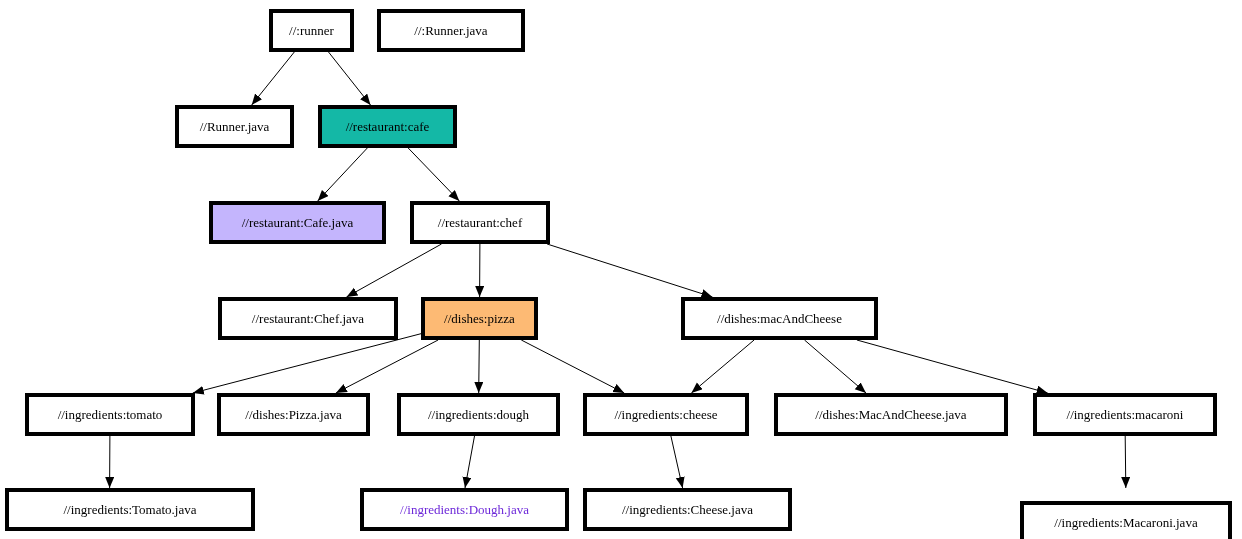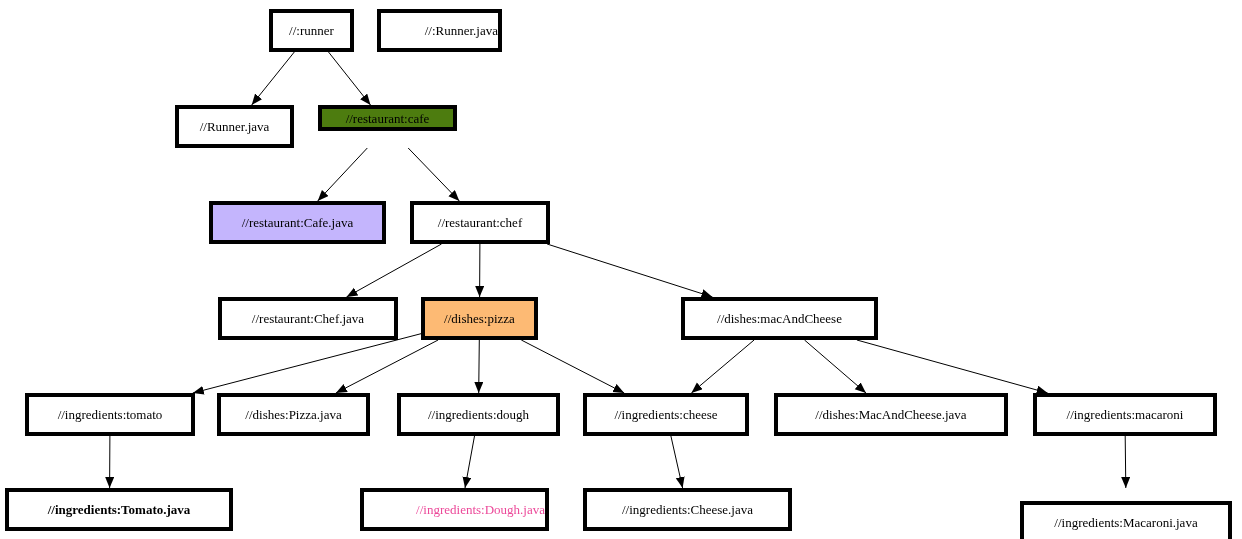--- a/index.html
+++ b/index.html
@@ -64,27 +64,27 @@
       <line x1="804.5" y1="340.0" x2="866.0" y2="393.0" stroke="#000000" stroke-width="1" marker-end="url(#arrow)"></line>
       <line x1="856.9" y1="340.0" x2="1047.6" y2="393.0" stroke="#000000" stroke-width="1" marker-end="url(#arrow)"></line>
       <line x1="109.9" y1="436.0" x2="109.6" y2="488.0" stroke="#000000" stroke-width="1" marker-end="url(#arrow)"></line>
       <line x1="474.5" y1="436.0" x2="465.0" y2="488.0" stroke="#000000" stroke-width="1" marker-end="url(#arrow)"></line>
       <line x1="670.9" y1="436.0" x2="682.6" y2="488.0" stroke="#000000" stroke-width="1" marker-end="url(#arrow)"></line>
       <line x1="1125.2" y1="436.0" x2="1125.8" y2="488.0" stroke="#000000" stroke-width="1" marker-end="url(#arrow)"></line>
     </svg>
     <div class="node" style="left: 269px; top: 9px; width: 85px; height: 43px; border-color: rgb(0, 0, 0); background: rgb(255, 255, 255); color: rgb(0, 0, 0);">
       <span>//:runner</span>
     </div>
-    <div class="node" style="left: 377px; top: 9px; width: 125px; height: 43px; border-color: rgb(0, 0, 0); background: rgb(255, 255, 255); color: rgb(0, 0, 0); justify-content: flex-end;">
+    <div class="node" style="left: 377px; top: 9px; width: 148px; height: 43px; border-color: rgb(0, 0, 0); background: rgb(255, 255, 255); color: rgb(0, 0, 0);">
       <span>//:Runner.java</span>
     </div>
     <div class="node" style="left: 175px; top: 105px; width: 119px; height: 43px; border-color: rgb(0, 0, 0); background: rgb(255, 255, 255); color: rgb(0, 0, 0);">
       <span>//Runner.java</span>
     </div>
-    <div class="node" style="left: 318px; top: 105px; width: 139px; height: 26px; border-color: rgb(0, 0, 0); background: #4d7c0f; color: rgb(0, 0, 0);">
+    <div class="node" style="left: 318px; top: 105px; width: 139px; height: 43px; border-color: rgb(0, 0, 0); background: #14b8a6; color: rgb(0, 0, 0);">
       <span>//restaurant:cafe</span>
     </div>
     <div class="node" style="left: 209px; top: 201px; width: 177px; height: 43px; border-color: rgb(0, 0, 0); background: #c4b5fd; color: rgb(0, 0, 0); justify-content: center;">
       <span>//restaurant:Cafe.java</span>
     </div>
     <div class="node" style="left: 410px; top: 201px; width: 140px; height: 43px; border-color: rgb(0, 0, 0); background: rgb(255, 255, 255); color: rgb(0, 0, 0);">
       <span>//restaurant:chef</span>
     </div>
     <div class="node" style="left: 218px; top: 297px; width: 180px; height: 43px; border-color: rgb(0, 0, 0); background: rgb(255, 255, 255); color: rgb(0, 0, 0);">
       <span>//restaurant:Chef.java</span>
@@ -106,24 +106,24 @@
     </div>
     <div class="node" style="left: 583px; top: 393px; width: 166px; height: 43px; border-color: rgb(0, 0, 0); background: rgb(255, 255, 255); color: rgb(0, 0, 0);">
       <span>//ingredients:cheese</span>
     </div>
     <div class="node" style="left: 774px; top: 393px; width: 234px; height: 43px; border-color: rgb(0, 0, 0); background: rgb(255, 255, 255); color: rgb(0, 0, 0);">
       <span>//dishes:MacAndCheese.java</span>
     </div>
     <div class="node" style="left: 1033px; top: 393px; width: 184px; height: 43px; border-color: rgb(0, 0, 0); background: rgb(255, 255, 255); color: rgb(0, 0, 0);">
       <span>//ingredients:macaroni</span>
     </div>
-    <div class="node" style="left: 5px; top: 488px; width: 228px; height: 43px; border-color: rgb(0, 0, 0); background: rgb(255, 255, 255); color: rgb(0, 0, 0); font-weight: bold;">
+    <div class="node" style="left: 5px; top: 488px; width: 250px; height: 43px; border-color: rgb(0, 0, 0); background: rgb(255, 255, 255); color: rgb(0, 0, 0);">
       <span>//ingredients:Tomato.java</span>
     </div>
-    <div class="node" style="left: 360px; top: 488px; width: 189px; height: 43px; border-color: rgb(0, 0, 0); background: rgb(255, 255, 255); color: #ec4899; justify-content: flex-end;">
+    <div class="node" style="left: 360px; top: 488px; width: 209px; height: 43px; border-color: rgb(0, 0, 0); background: rgb(255, 255, 255); color: #6d28d9;">
       <span>//ingredients:Dough.java</span>
     </div>
     <div class="node" style="left: 583px; top: 488px; width: 209px; height: 43px; border-color: rgb(0, 0, 0); background: rgb(255, 255, 255); color: rgb(0, 0, 0);">
       <span>//ingredients:Cheese.java</span>
     </div>
     <div class="node" style="left: 1020px; top: 488px; width: 212px; height: 43px; border-color: rgb(0, 0, 0); background: rgb(255, 255, 255); color: rgb(0, 0, 0); margin-top: 13px;">
       <span>//ingredients:Macaroni.java</span>
     </div>
   </div>
 

